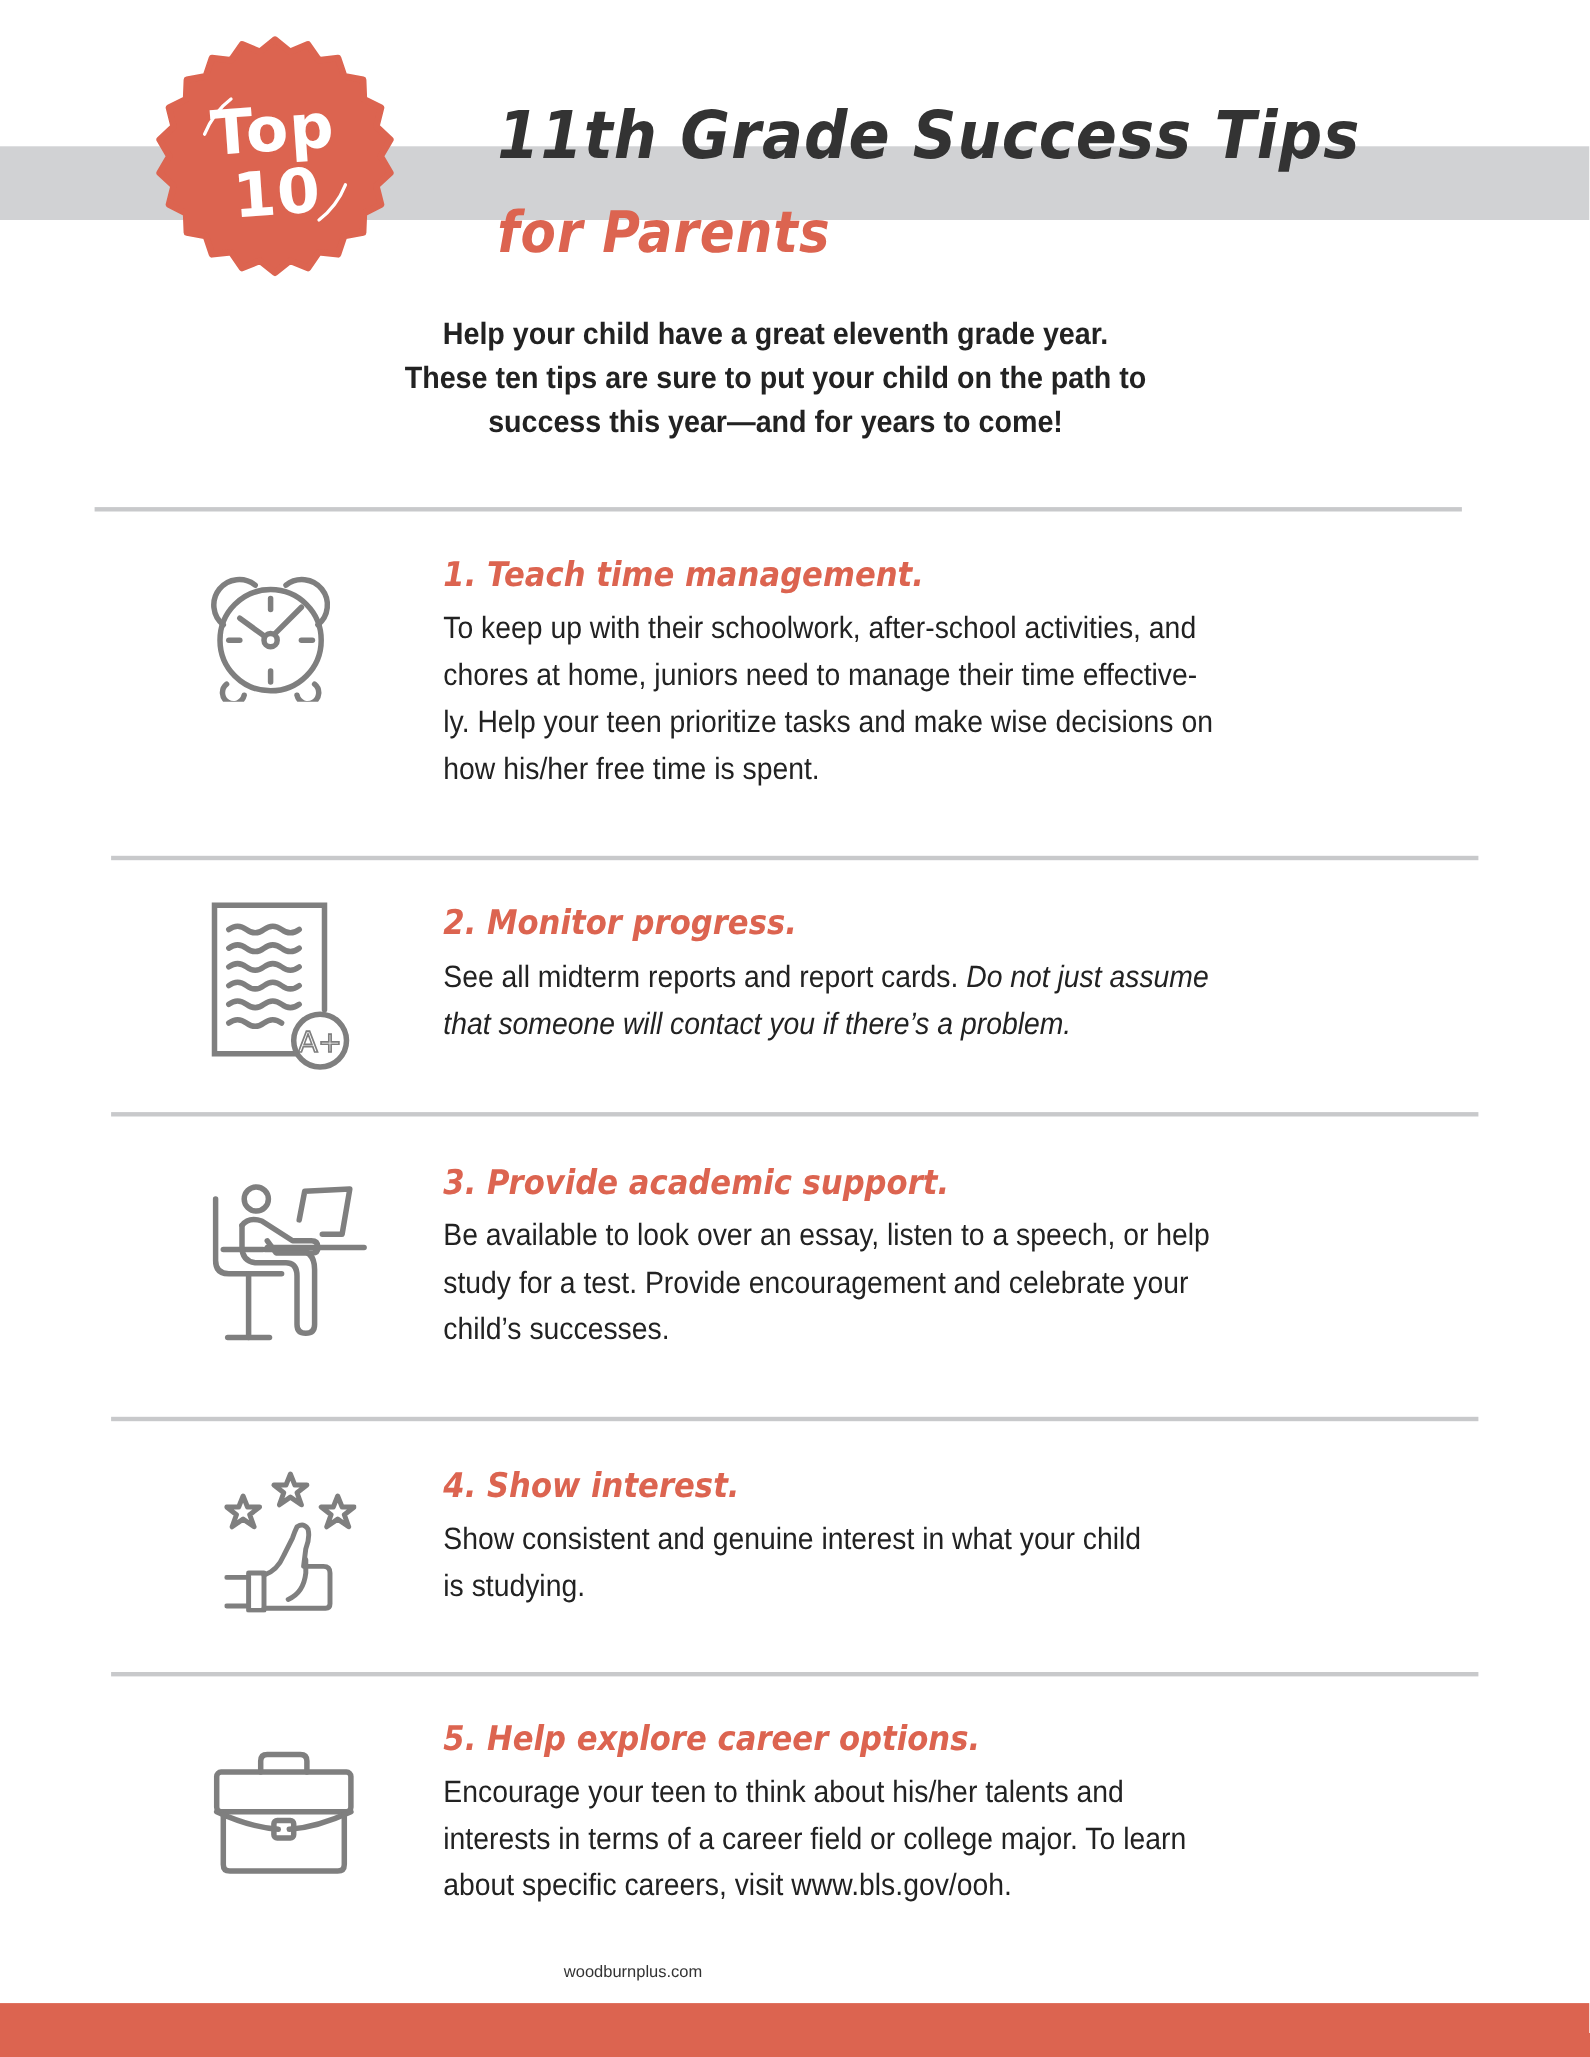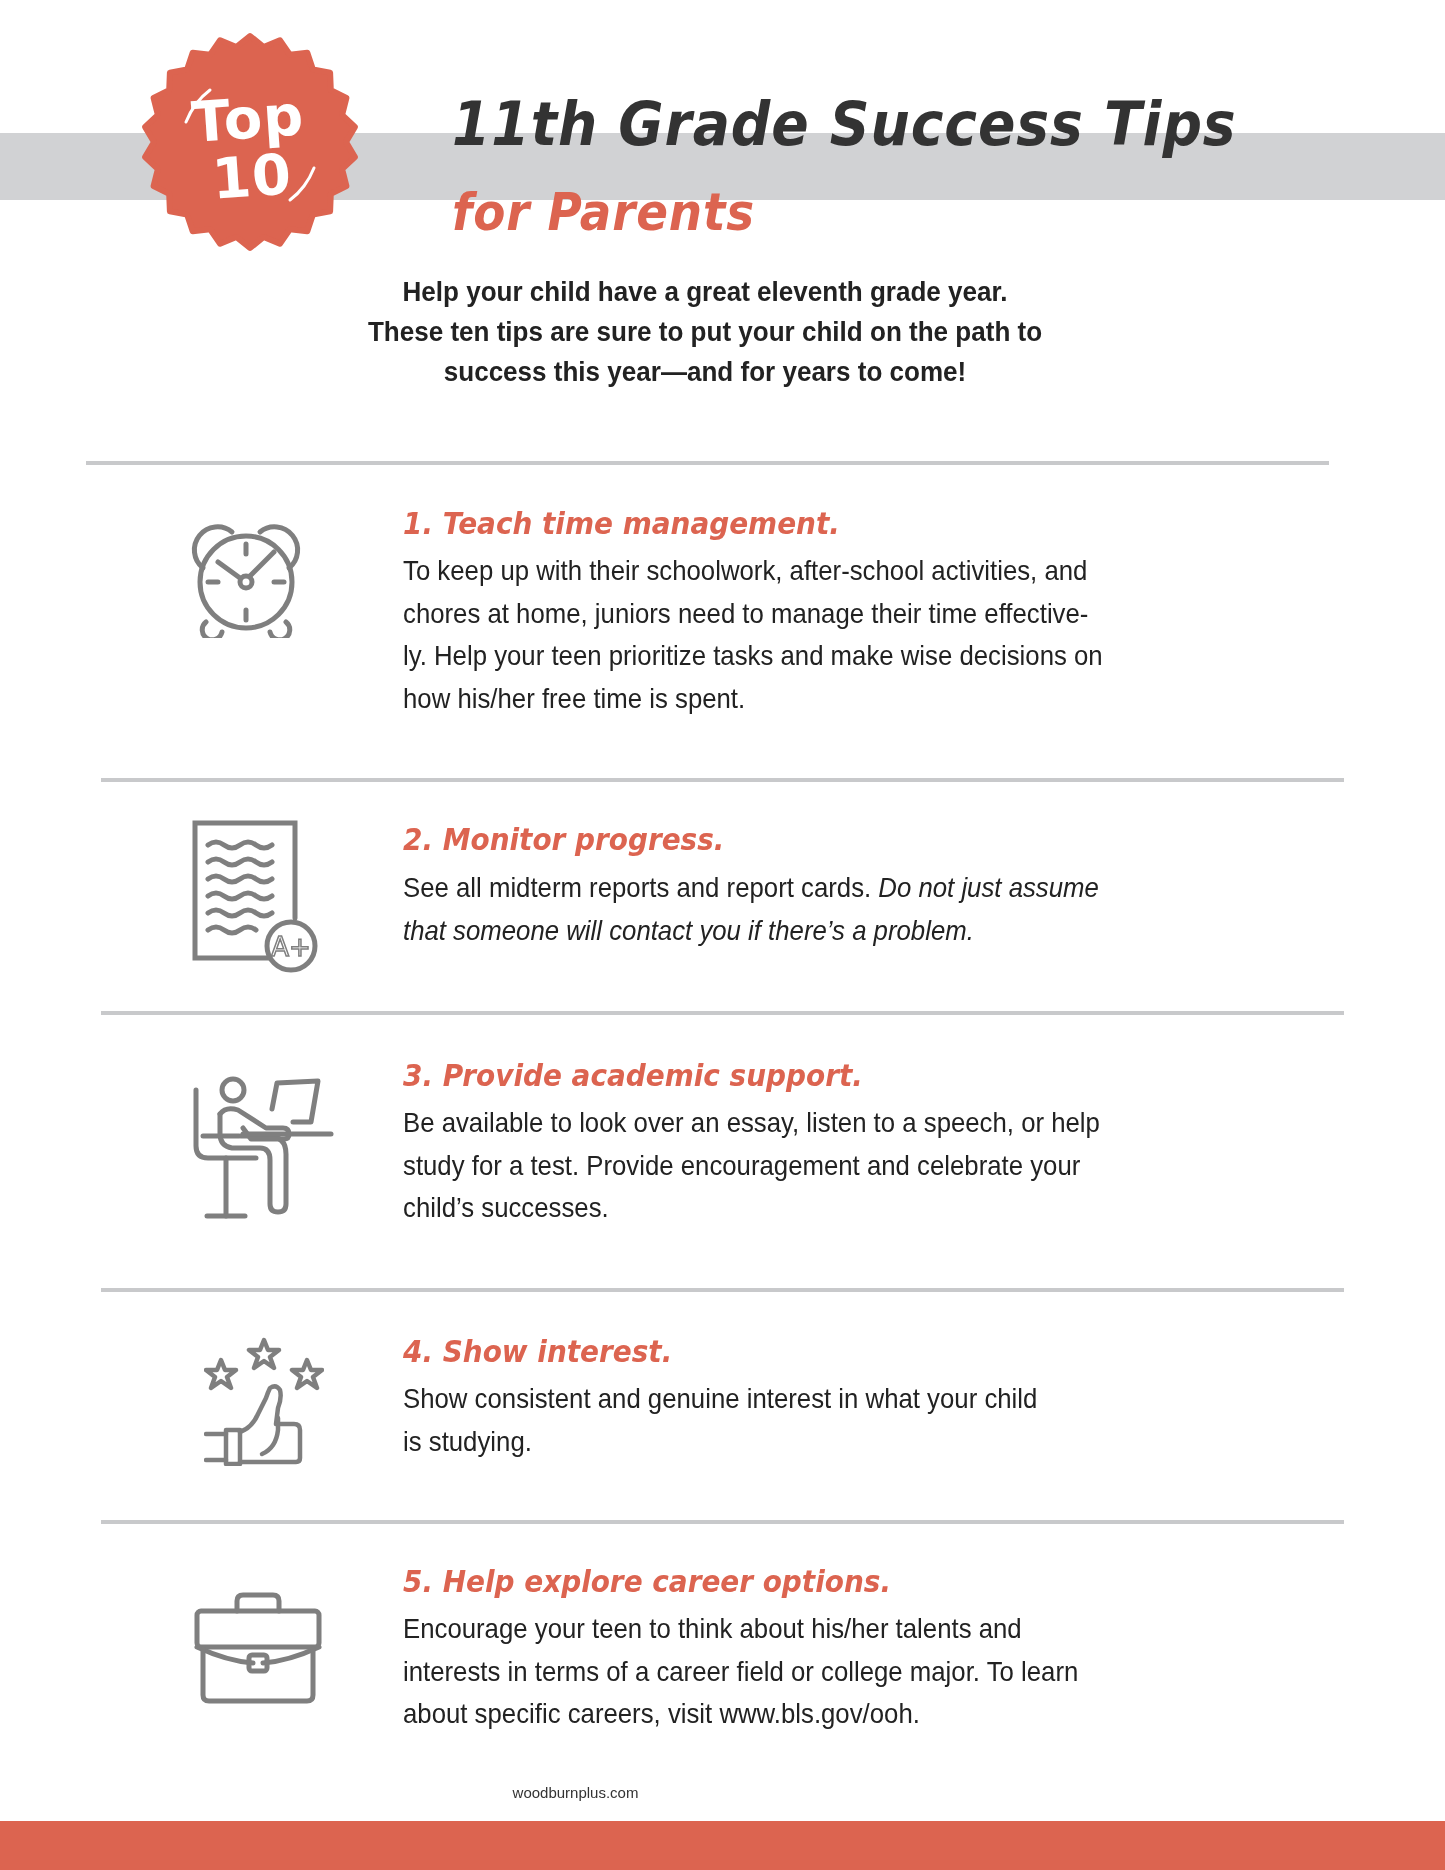--- a/index.html
+++ b/index.html
@@ -22,21 +22,21 @@
     font-size: 60px; line-height: 72px; color: #333333; letter-spacing: 1px;
     transform: scaleX(0.92); transform-origin: left center;
   }
   .subtitle {
     position: absolute; left: 452px; top: 180px;
     font-family: "DejaVu Sans", sans-serif; font-weight: bold; font-style: oblique;
     font-size: 52px; line-height: 64px; color: #dc6450; letter-spacing: 1px;
     transform: scaleX(0.9); transform-origin: left center;
   }
   .intro {
-    position: absolute; left: 0; top: 272px; width: 1410px; text-align: center;
+    position: absolute; left: 0; top: 284px; width: 1410px; text-align: center;
     font-family: "Liberation Sans", sans-serif; font-weight: bold; font-size: 28px;
     line-height: 40px; color: #222;
   }
   .intro div { transform: scaleX(0.93); }
   .divider { position: absolute; height: 4px; background: #c8c9cb; }
   .section { position: absolute; left: 0; width: 1445px; }
   .icon { position: absolute; }
   .icon svg { display: block; }
   .heading {
     position: absolute; left: 403px;

